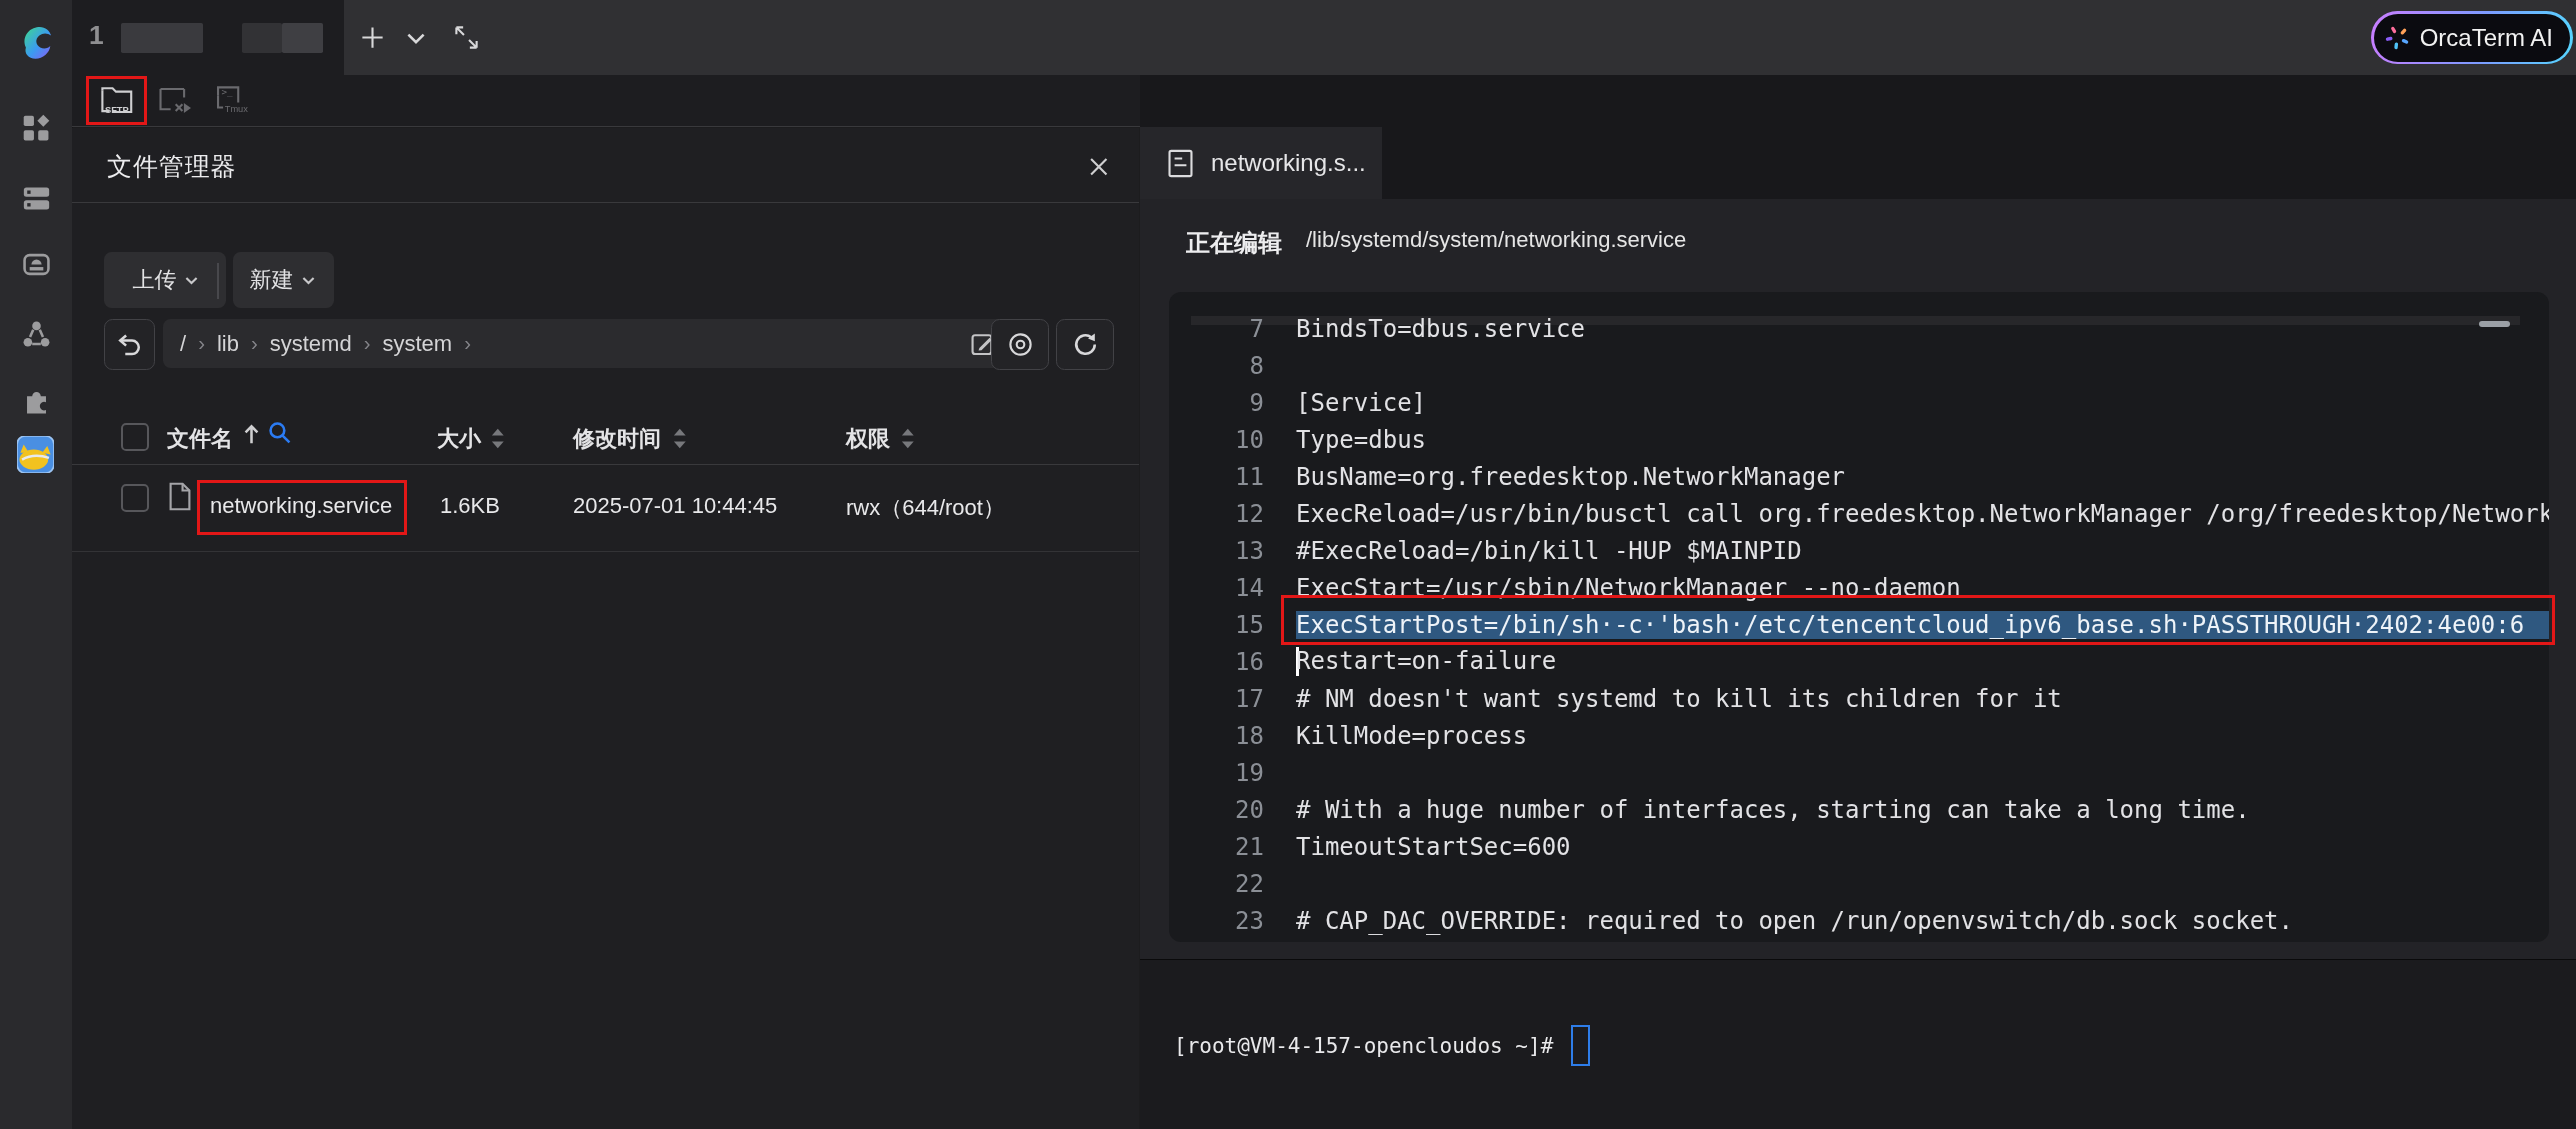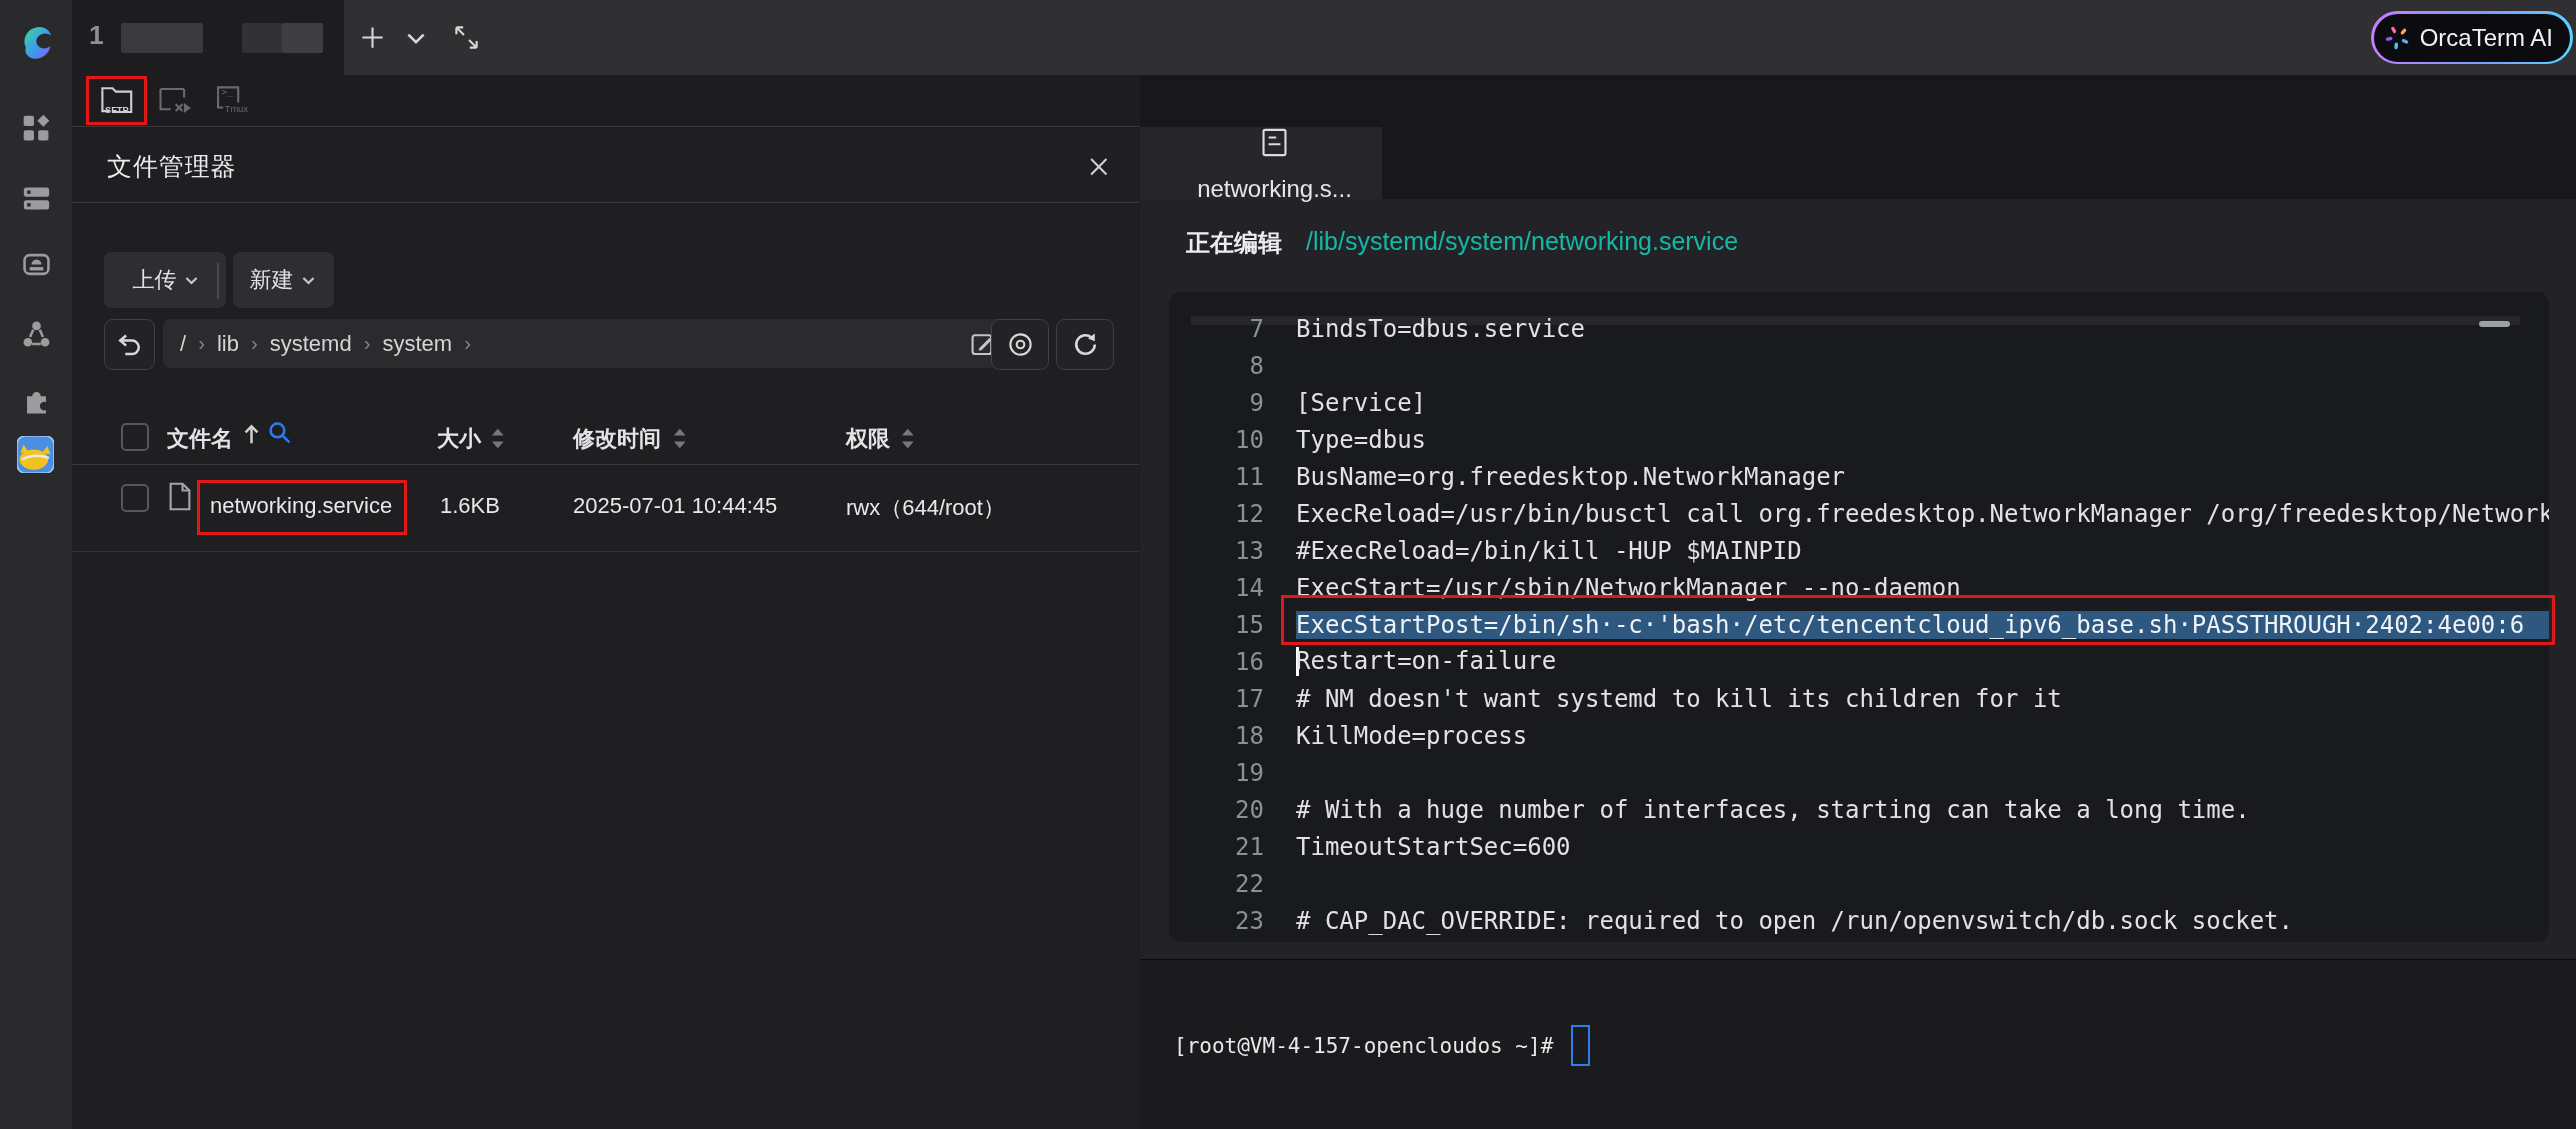--- a/index.html
+++ b/index.html
@@ -63,26 +63,26 @@
   .th{position:absolute;font-size:22px;font-weight:bold;color:#e4e4e6;top:296px;}
   .td{position:absolute;font-size:22px;color:#e8e8ea;top:365px;}
   .sortud{position:absolute;top:300px;color:#77787c;}
   #hdr-divider{position:absolute;left:0;top:336px;width:100%;height:0.9px;background:#39393c;}
   #row-divider{position:absolute;left:0;top:423px;width:100%;height:0.9px;background:#333336;}
   #file-ic{position:absolute;left:96px;top:354px;color:#a4a4a8;}
   
   #editpanel{left:1140px;top:75px;width:1436px;height:884px;background:#232327;}
   #tabstrip{position:absolute;left:0;top:0;width:100%;height:124px;background:#18181b;}
   #edtab{position:absolute;left:0;top:52px;width:242px;height:72px;background:#26262a;
-    display:flex;align-items:center;gap:17px;padding-left:27px;box-sizing:border-box;flex-direction:column;}
+    display:flex;align-items:center;gap:17px;padding-left:27px;box-sizing:border-box;}
   #edtab-ic{color:#dcdcde;}
   #edtab-label{font-size:24px;color:#e6e6e8;}
   #ed-status{position:absolute;left:46px;top:152px;display:flex;align-items:flex-start;gap:24px;}
   #ed-status-label{font-size:24px;font-weight:bold;color:#ededef;}
-  #ed-path{font-size:25px;color:#14b8a6;}
+  #ed-path{font-size:22px;color:#e5e5e5;}
   #codebox{position:absolute;left:29px;top:217px;width:1380px;height:650px;background:#191a1d;border-radius:12px;overflow:hidden;}
   #codestrip{position:absolute;left:22px;top:24px;width:1329px;height:8.5px;background:#27272a;}
   #codelines{position:absolute;left:0;top:18px;width:100%;}
   .cl{display:flex;height:37px;align-items:center;font-family:"DejaVu Sans Mono","Liberation Mono",monospace;font-size:24px;}
   .ln{width:95px;padding-right:0;text-align:right;color:#8b8f96;flex:0 0 95px;}
   .lt{margin-left:32px;color:#e2e2e5;white-space:pre;flex:1 1 auto;overflow:hidden;}
   .lt.sel{background:var(--selblue,#2f5880);color:#eef3f8;}
   .caret{display:inline-block;width:2.6px;height:29px;background:#ffffff;vertical-align:middle;margin-right:-2.6px;}
   #scroll-dash{position:absolute;left:1339px;top:246px;width:31px;height:6px;border-radius:3.4px;background:#9ba0a6;}
   

